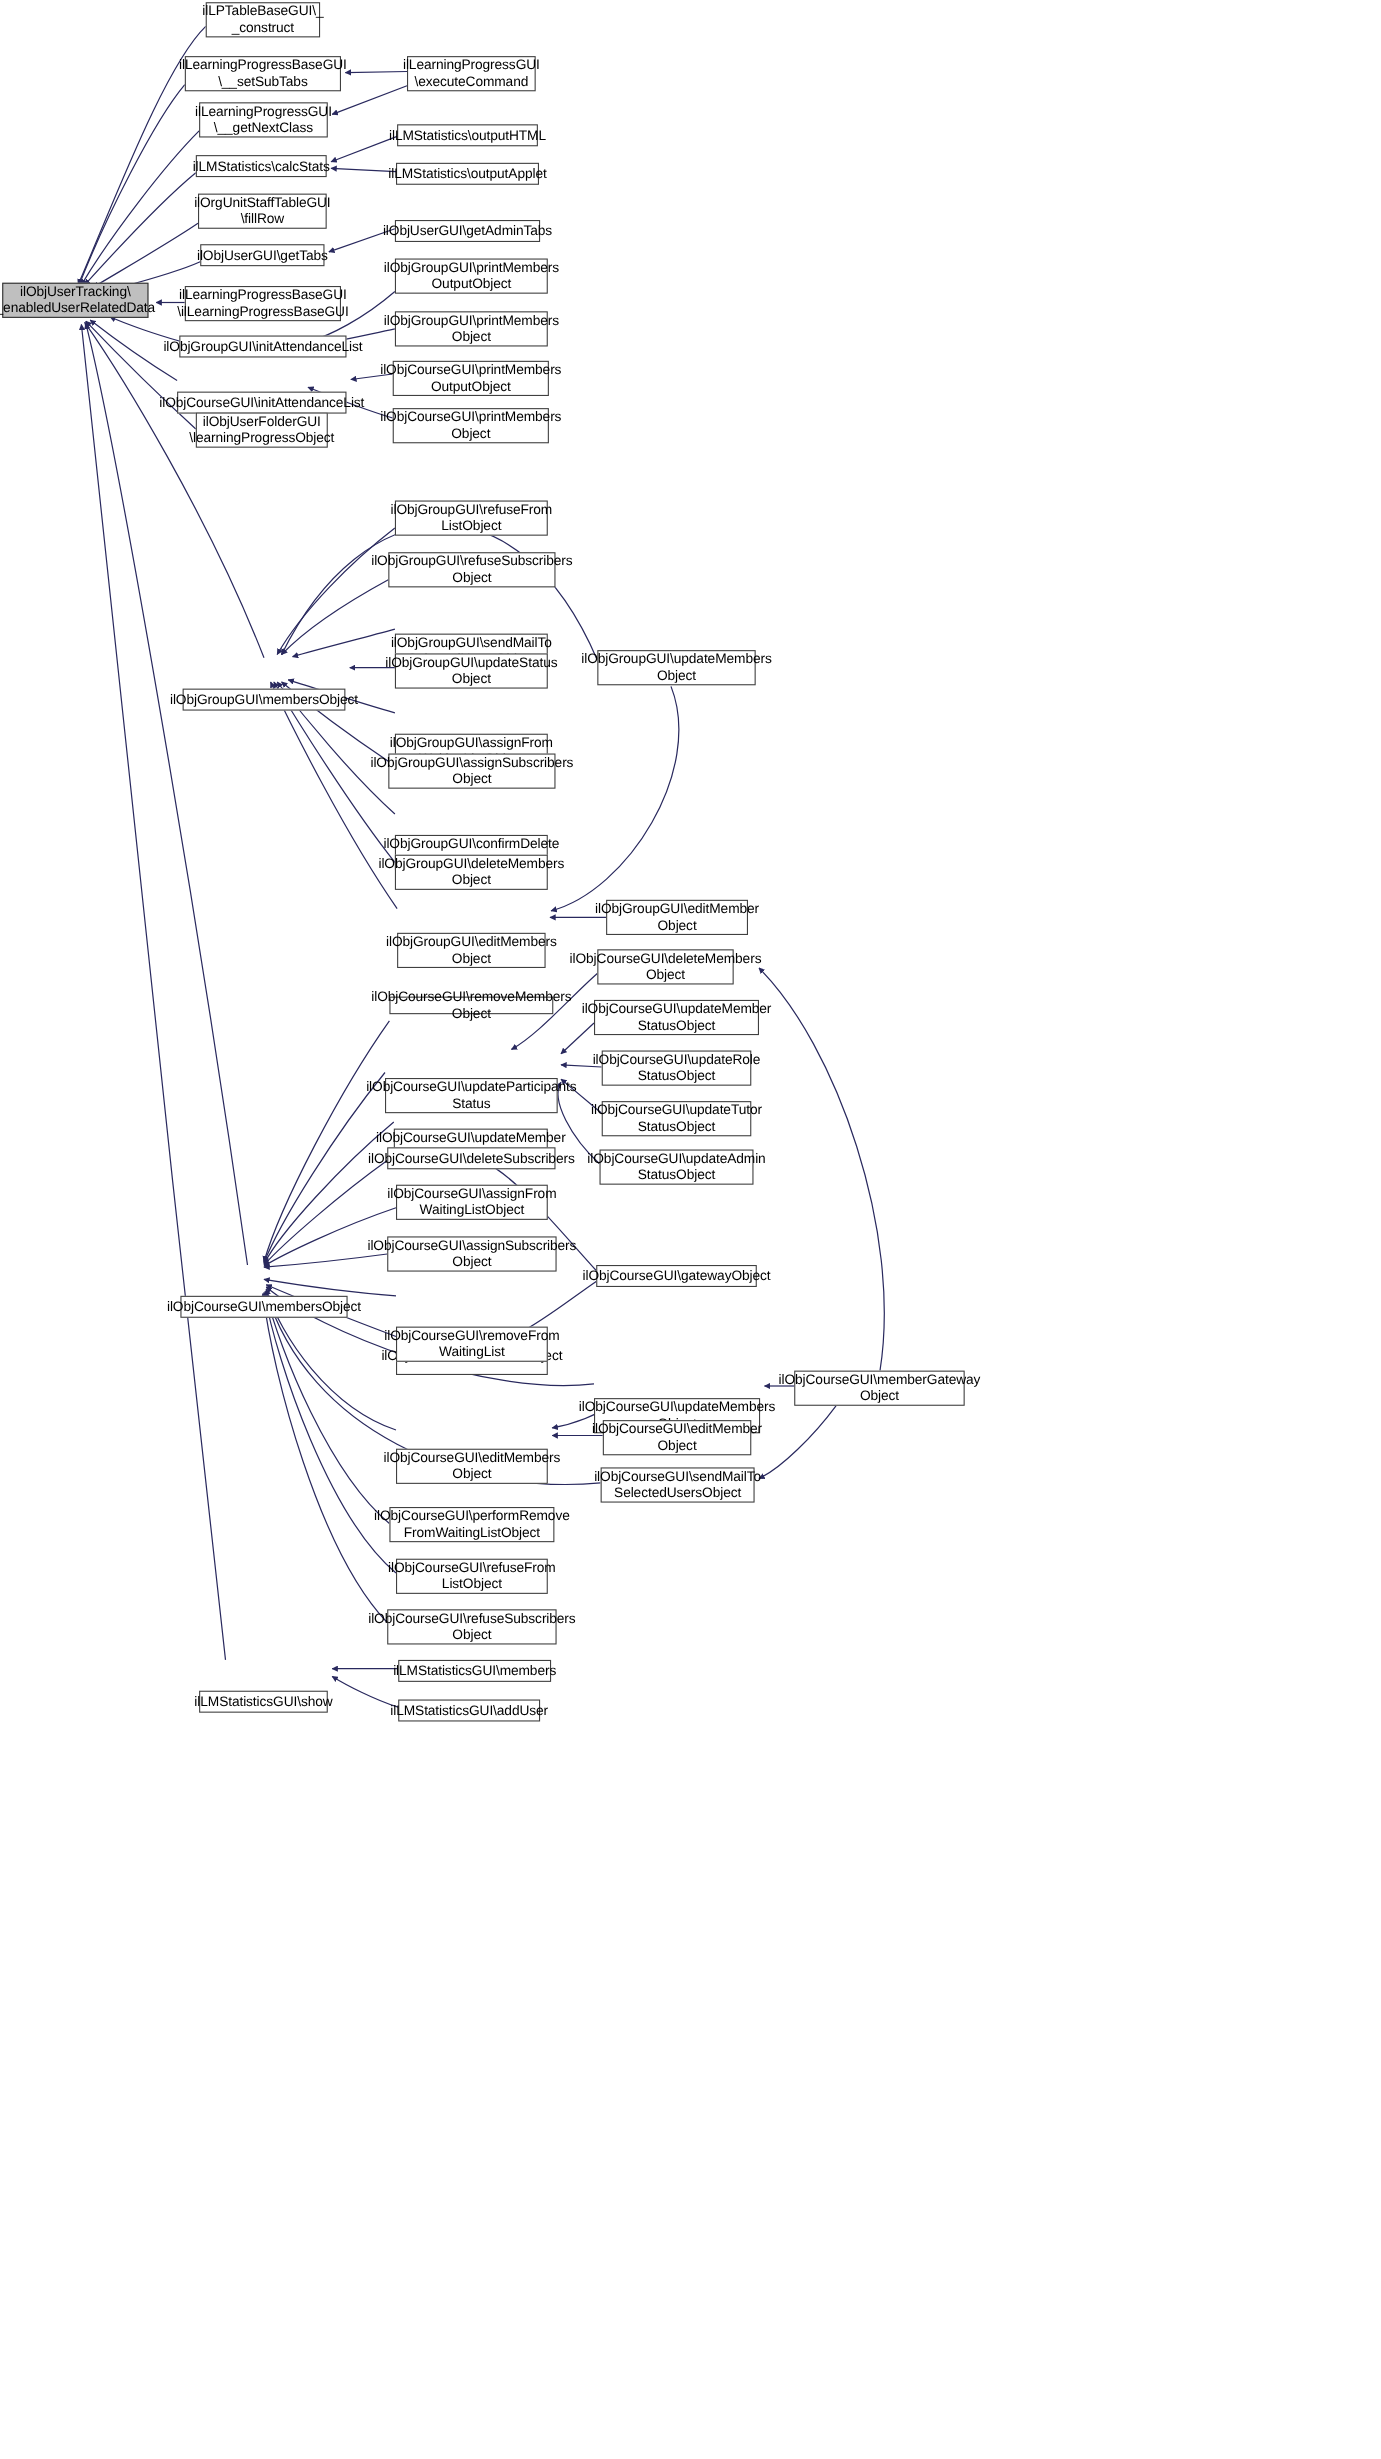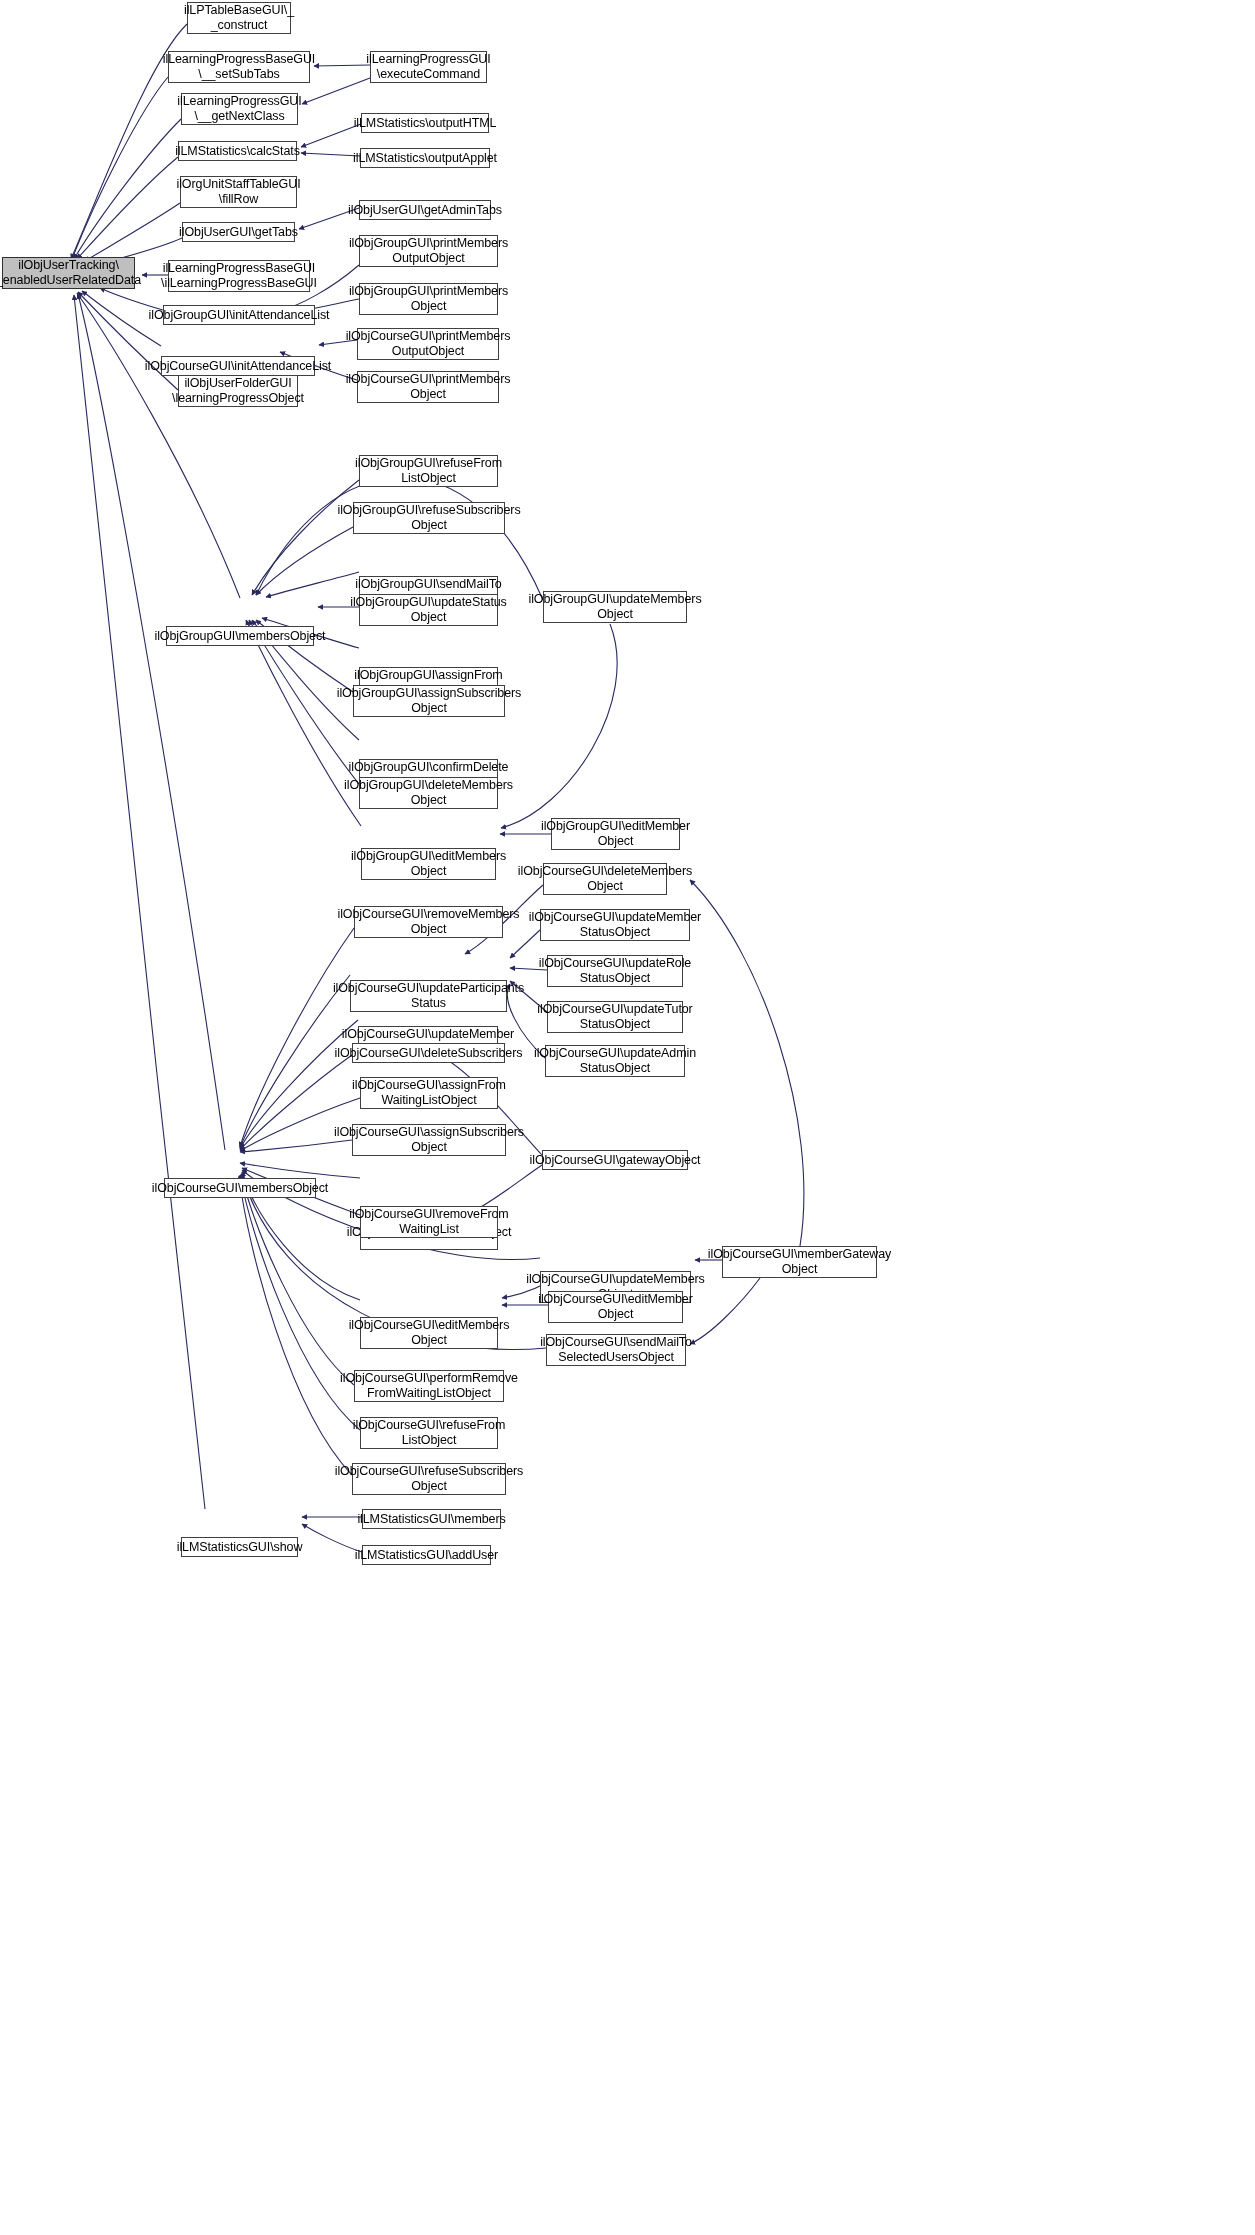--- a/index.html
+++ b/index.html
@@ -159,21 +159,21 @@
 Object</div>
       <div class="node thick" style="left: 361px; top: 820px; width: 135px; height: 32px;">ilObjGroupGUI\editMembers
 Object</div>
       <div class="node" style="left: 543px; top: 591px; width: 144px; height: 32px;">ilObjGroupGUI\updateMembers
 Object</div>
       <div class="node" style="left: 551px; top: 818px; width: 129px; height: 32px;">ilObjGroupGUI\editMember
 Object</div>
       <div class="node thick" style="left: 164px; top: 1150px; width: 152px; height: 20px;">ilObjCourseGUI\membersObject</div>
       <div class="node" style="left: 543px; top: 863px; width: 124px; height: 32px;">ilObjCourseGUI\deleteMembers
 Object</div>
-      <div class="node" style="left: 354px; top: 906px; width: 149px; height: 32px;">ilObjCourseGUI\removeMembers
+      <div class="node" style="left: 354px; top: 906px; width: 149px; height: 16px;">ilObjCourseGUI\removeMembers
 Object</div>
       <div class="node" style="left: 540px; top: 909px; width: 150px; height: 32px;">ilObjCourseGUI\updateMember
 StatusObject</div>
       <div class="node thick" style="left: 350px; top: 952px; width: 157px; height: 32px;">ilObjCourseGUI\updateParticipants
 Status</div>
       <div class="node" style="left: 547px; top: 955px; width: 136px; height: 32px;">ilObjCourseGUI\updateRole
 StatusObject</div>
       <div class="node thick" style="left: 358px; top: 998px; width: 140px; height: 32px;">ilObjCourseGUI\updateMember
 Object</div>
       <div class="node" style="left: 547px; top: 1001px; width: 136px; height: 32px;">ilObjCourseGUI\updateTutor

